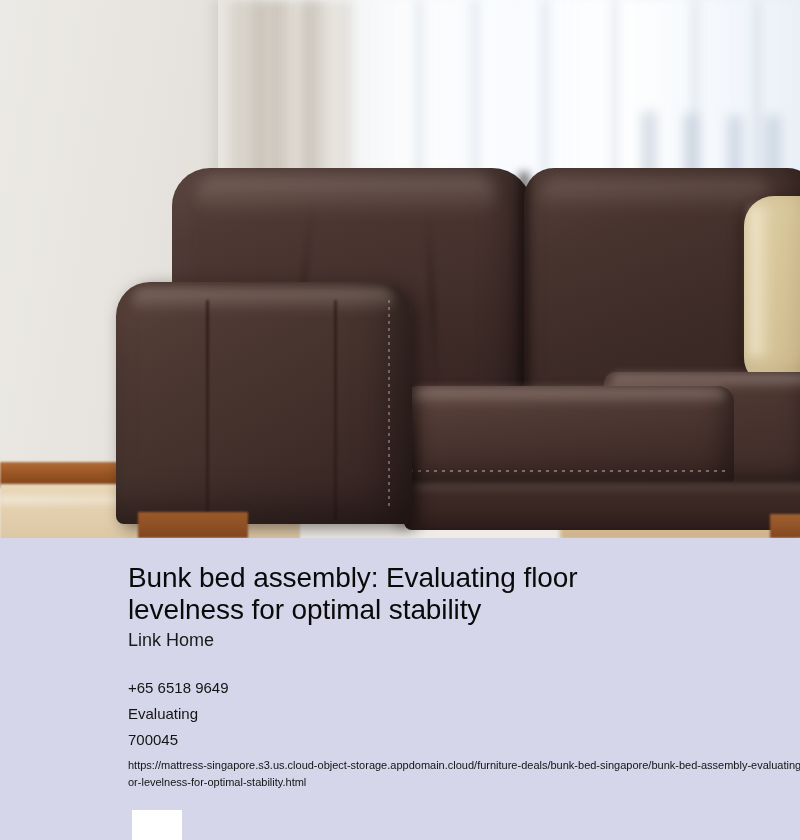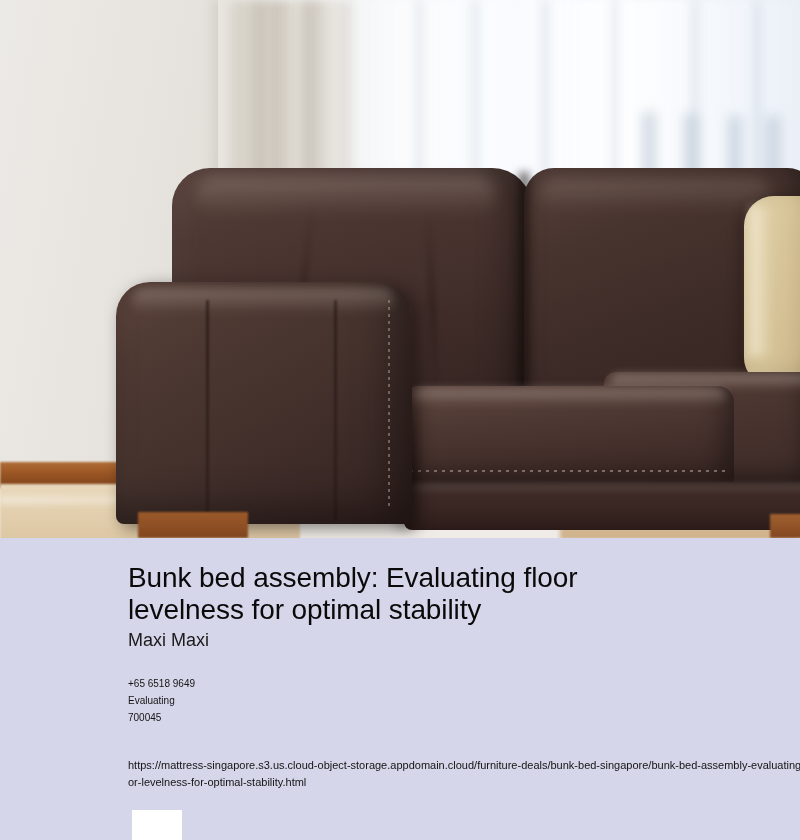--- a/index.html
+++ b/index.html
@@ -364,21 +364,21 @@
     font-weight: 400;
     color: #1a1a1a;
   }
   .contact {
     position: absolute;
     left: 128px;
     top: 137px;
     width: 620px;
   }
   .contact div {
-    font-size: 10px;
+    font-size: 15px;
     line-height: 1.72;
     color: #141414;
   }
   .url {
     position: absolute;
     left: 128px;
     top: 219px;
     width: 690px;
     font-size: 11px;
     line-height: 1.55;
@@ -461,21 +461,21 @@
     <div class="arm-seam"></div>
     <div class="arm-seam2"></div>
     <div class="arm-stitch"></div>
     <div class="arm-foot"></div>
   </div>
 
   <div class="content">
 
     <h1 class="title">Bunk bed assembly: Evaluating floor levelness for optimal stability</h1>
 
-    <div class="subtitle">Maxi Maxi</div>
+    <div class="subtitle">Link Home</div>
 
     <div class="contact">
       <div>+65 6518 9649</div>
       <div>Evaluating</div>
       <div>700045</div>
     </div>
 
     <div class="url">https://mattress-singapore.s3.us.cloud-object-storage.appdomain.cloud/furniture-deals/bunk-bed-singapore/bunk-bed-assembly-evaluating-floor-levelness-for-optimal-stability.html</div>
 
     <div class="logo-card">

